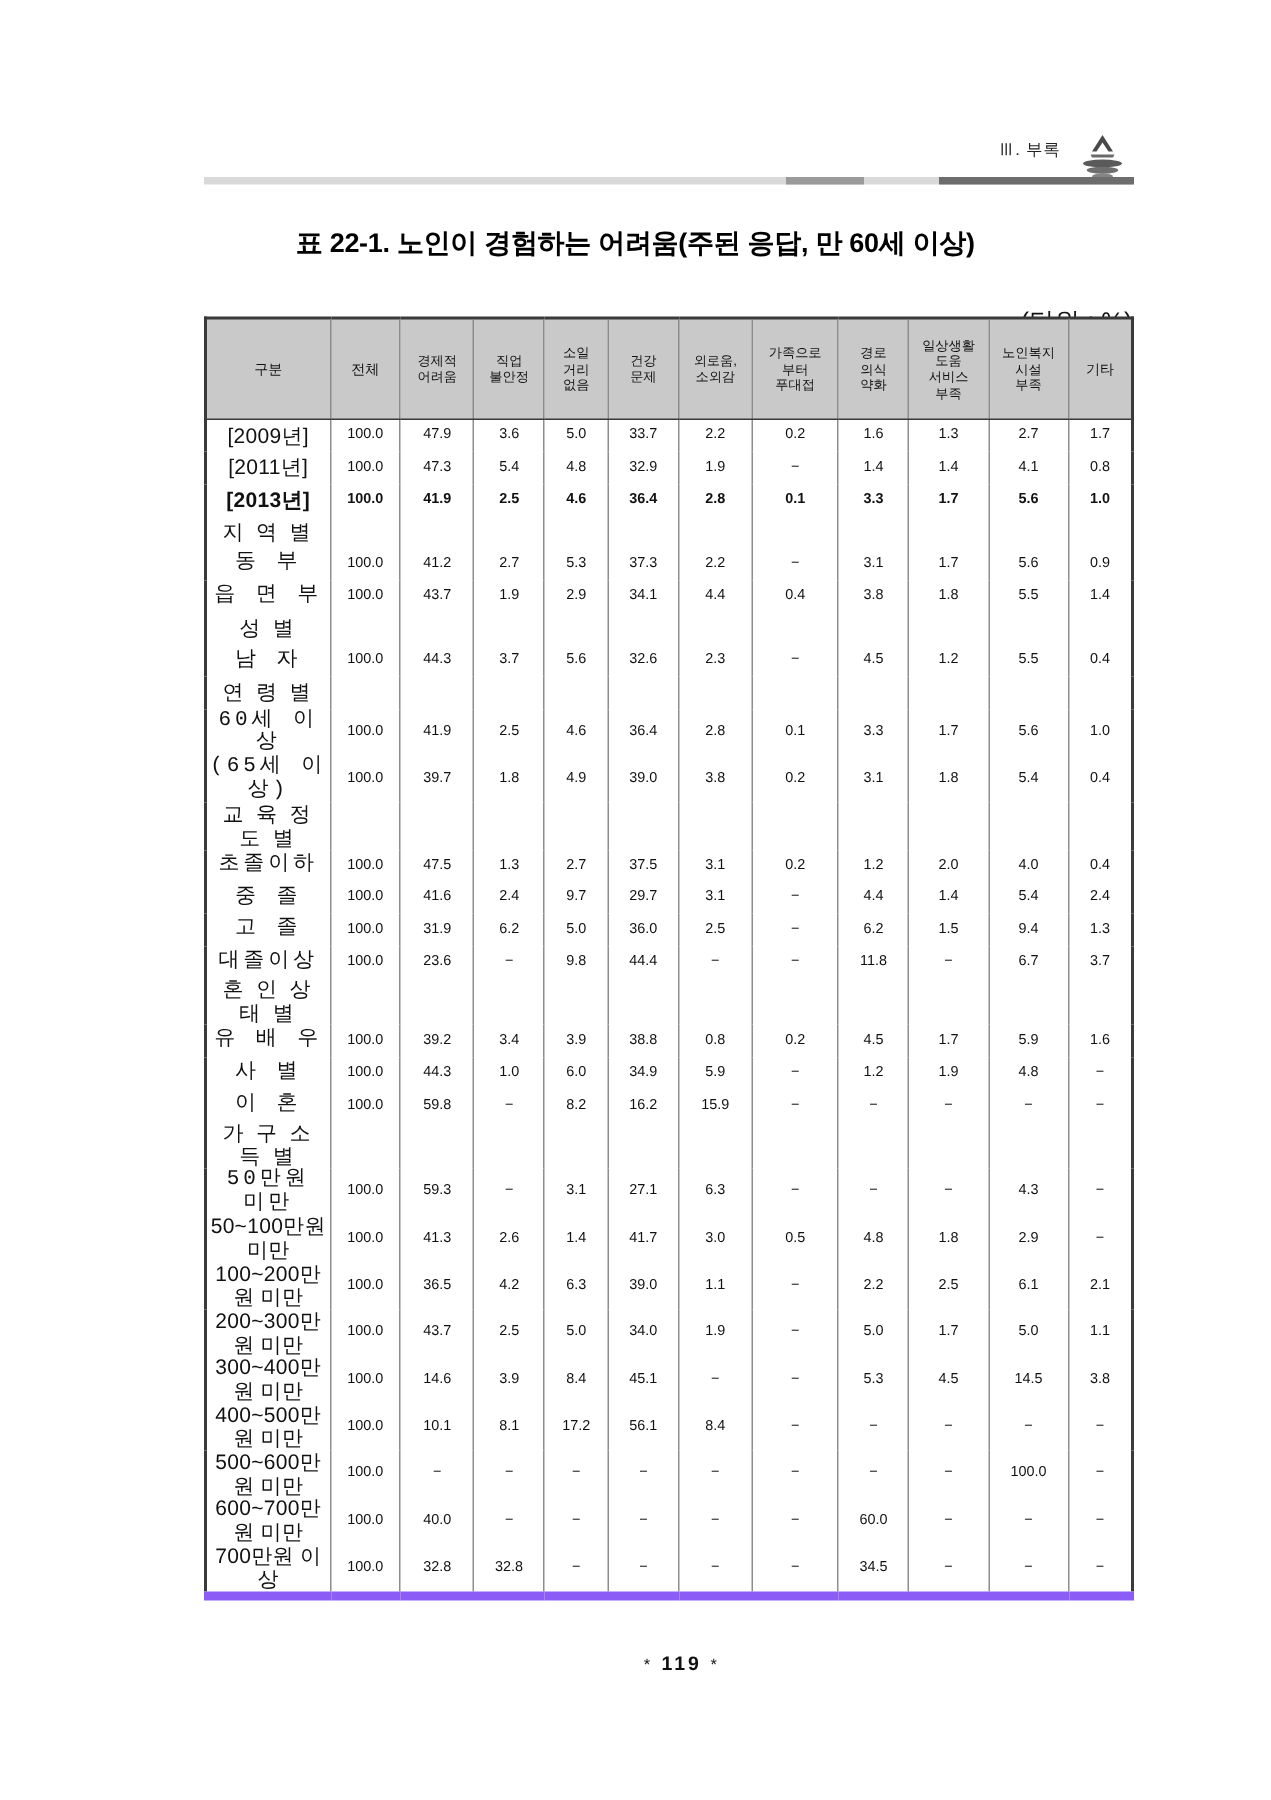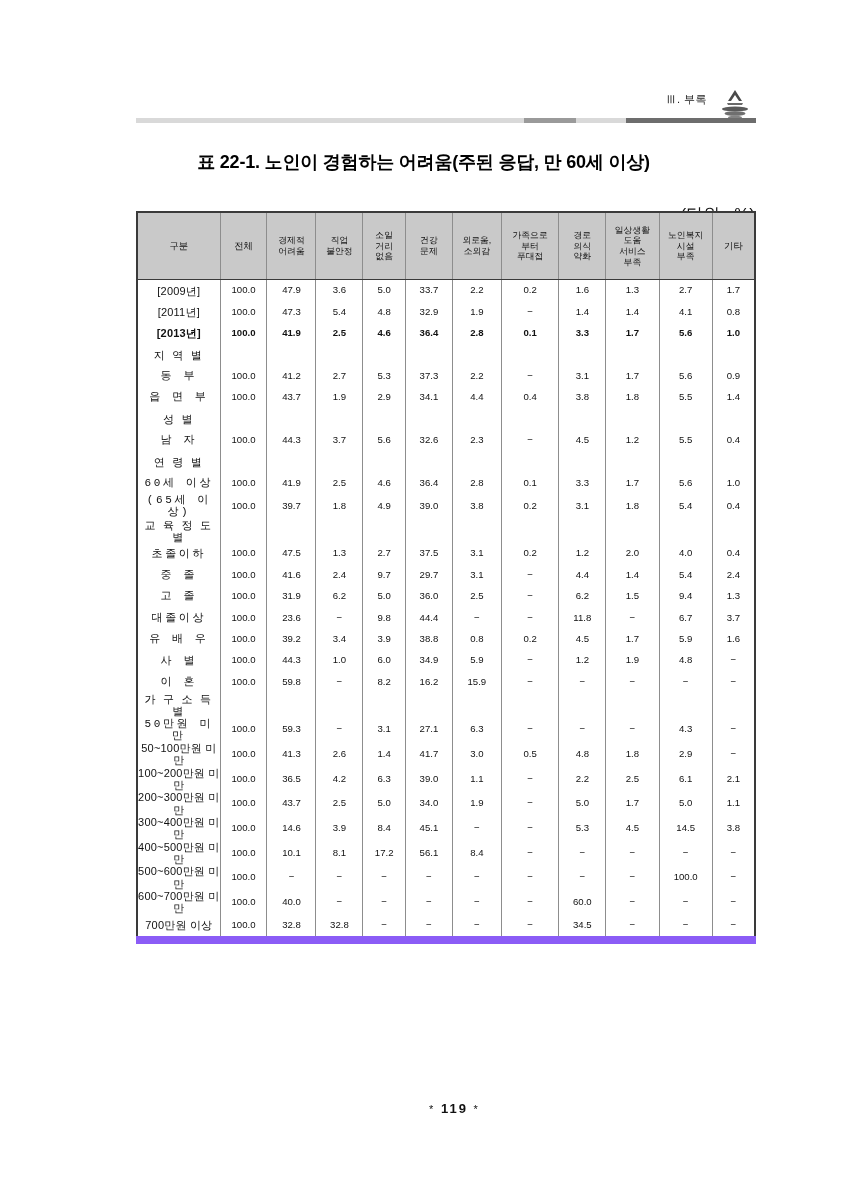--- a/index.html
+++ b/index.html
@@ -125,24 +125,24 @@
     padding: 2px 1px;
   }
   table.stat thead th.first {
     border-left: 2px solid #3a3a3a;
   }
   table.stat thead th.last {
     border-right: 2px solid #3a3a3a;
   }
   table.stat tbody td.edge-l { border-left: 2px solid #3a3a3a; }
   table.stat tbody td.edge-r { border-right: 2px solid #3a3a3a; }
-  table.stat tbody tr.lastrow td { border-bottom: 8px solid #8b5cf6; }
+  table.stat tbody tr.lastrow td { border-bottom: 6px solid #8b5cf6; }
 
   td.lbl {
-    font-size: 11px;
+    font-size: 14px;
     letter-spacing: 0.2px;
   }
   td.lbl.ind {
     letter-spacing: 2.6px;
     font-family: Liberation Mono, monospace;
   }
   tr.group td.lbl {
     font-weight: normal;
     letter-spacing: 2.2px;
   }
@@ -441,20 +441,34 @@
             <td>−</td>
             <td>9.8</td>
             <td>44.4</td>
             <td>−</td>
             <td>−</td>
             <td>11.8</td>
             <td>−</td>
             <td>6.7</td>
             <td class="edge-r">3.7</td>
           </tr>
+          <tr class="group">
+            <td class="lbl edge-l">혼 인 상 태 별</td>
+            <td></td>
+            <td></td>
+            <td></td>
+            <td></td>
+            <td></td>
+            <td></td>
+            <td></td>
+            <td></td>
+            <td></td>
+            <td></td>
+            <td class="edge-r"></td>
+          </tr>
           <tr>
             <td class="lbl edge-l ind">유 배 우</td>
             <td>100.0</td>
             <td>39.2</td>
             <td>3.4</td>
             <td>3.9</td>
             <td>38.8</td>
             <td>0.8</td>
             <td>0.2</td>
             <td>4.5</td>

